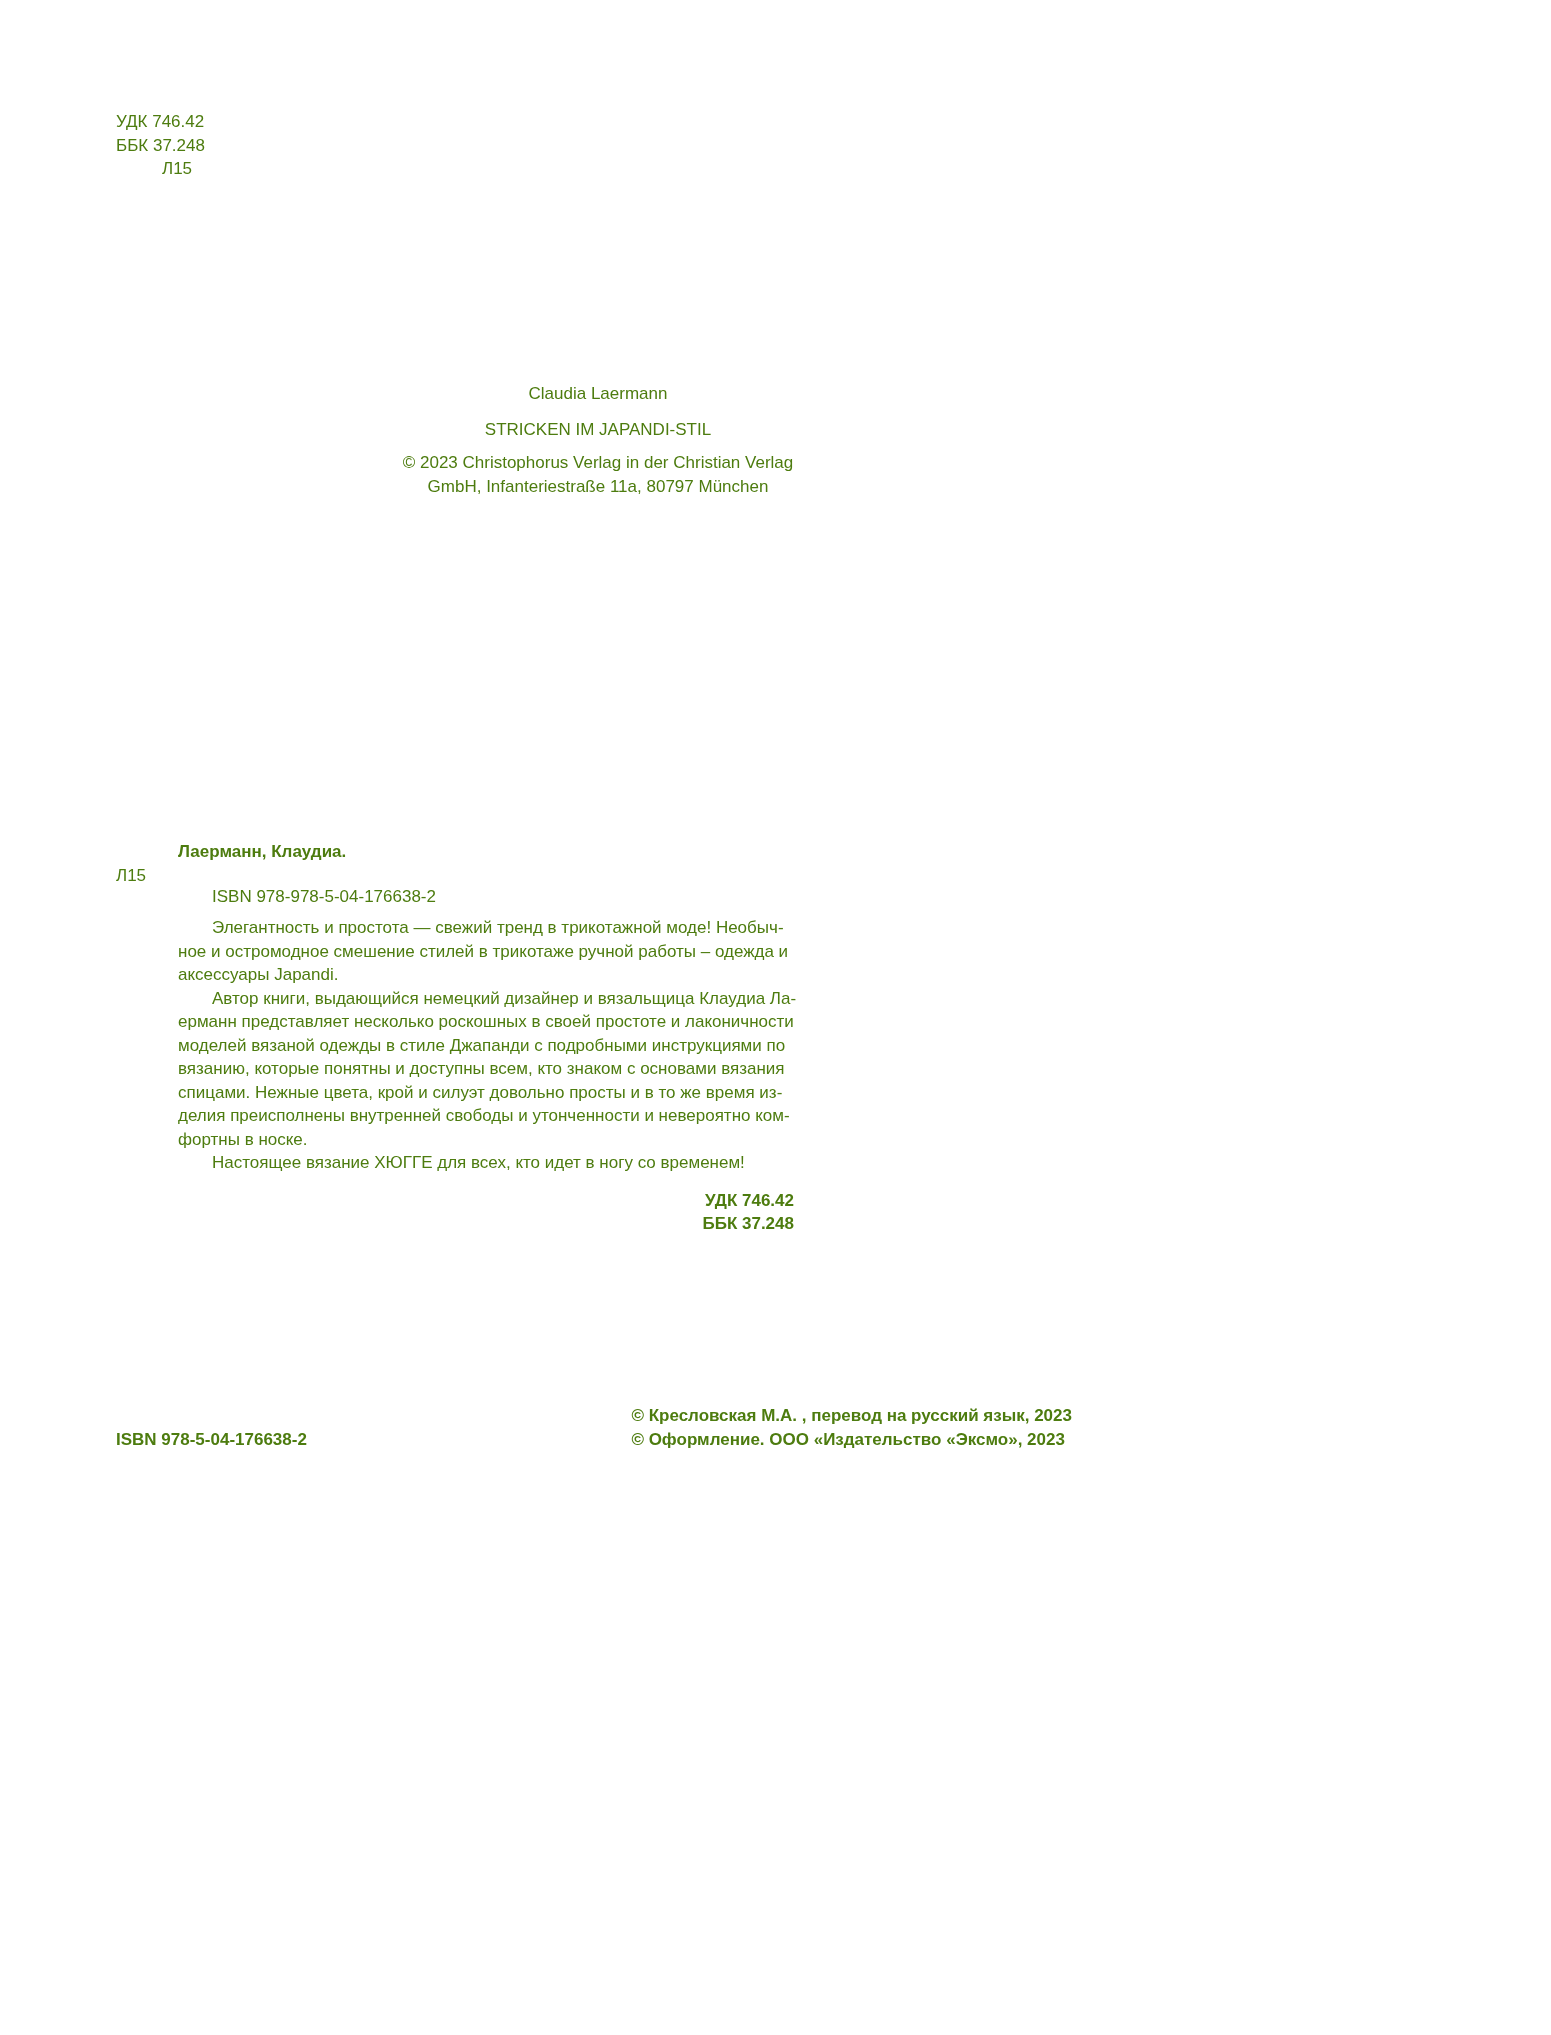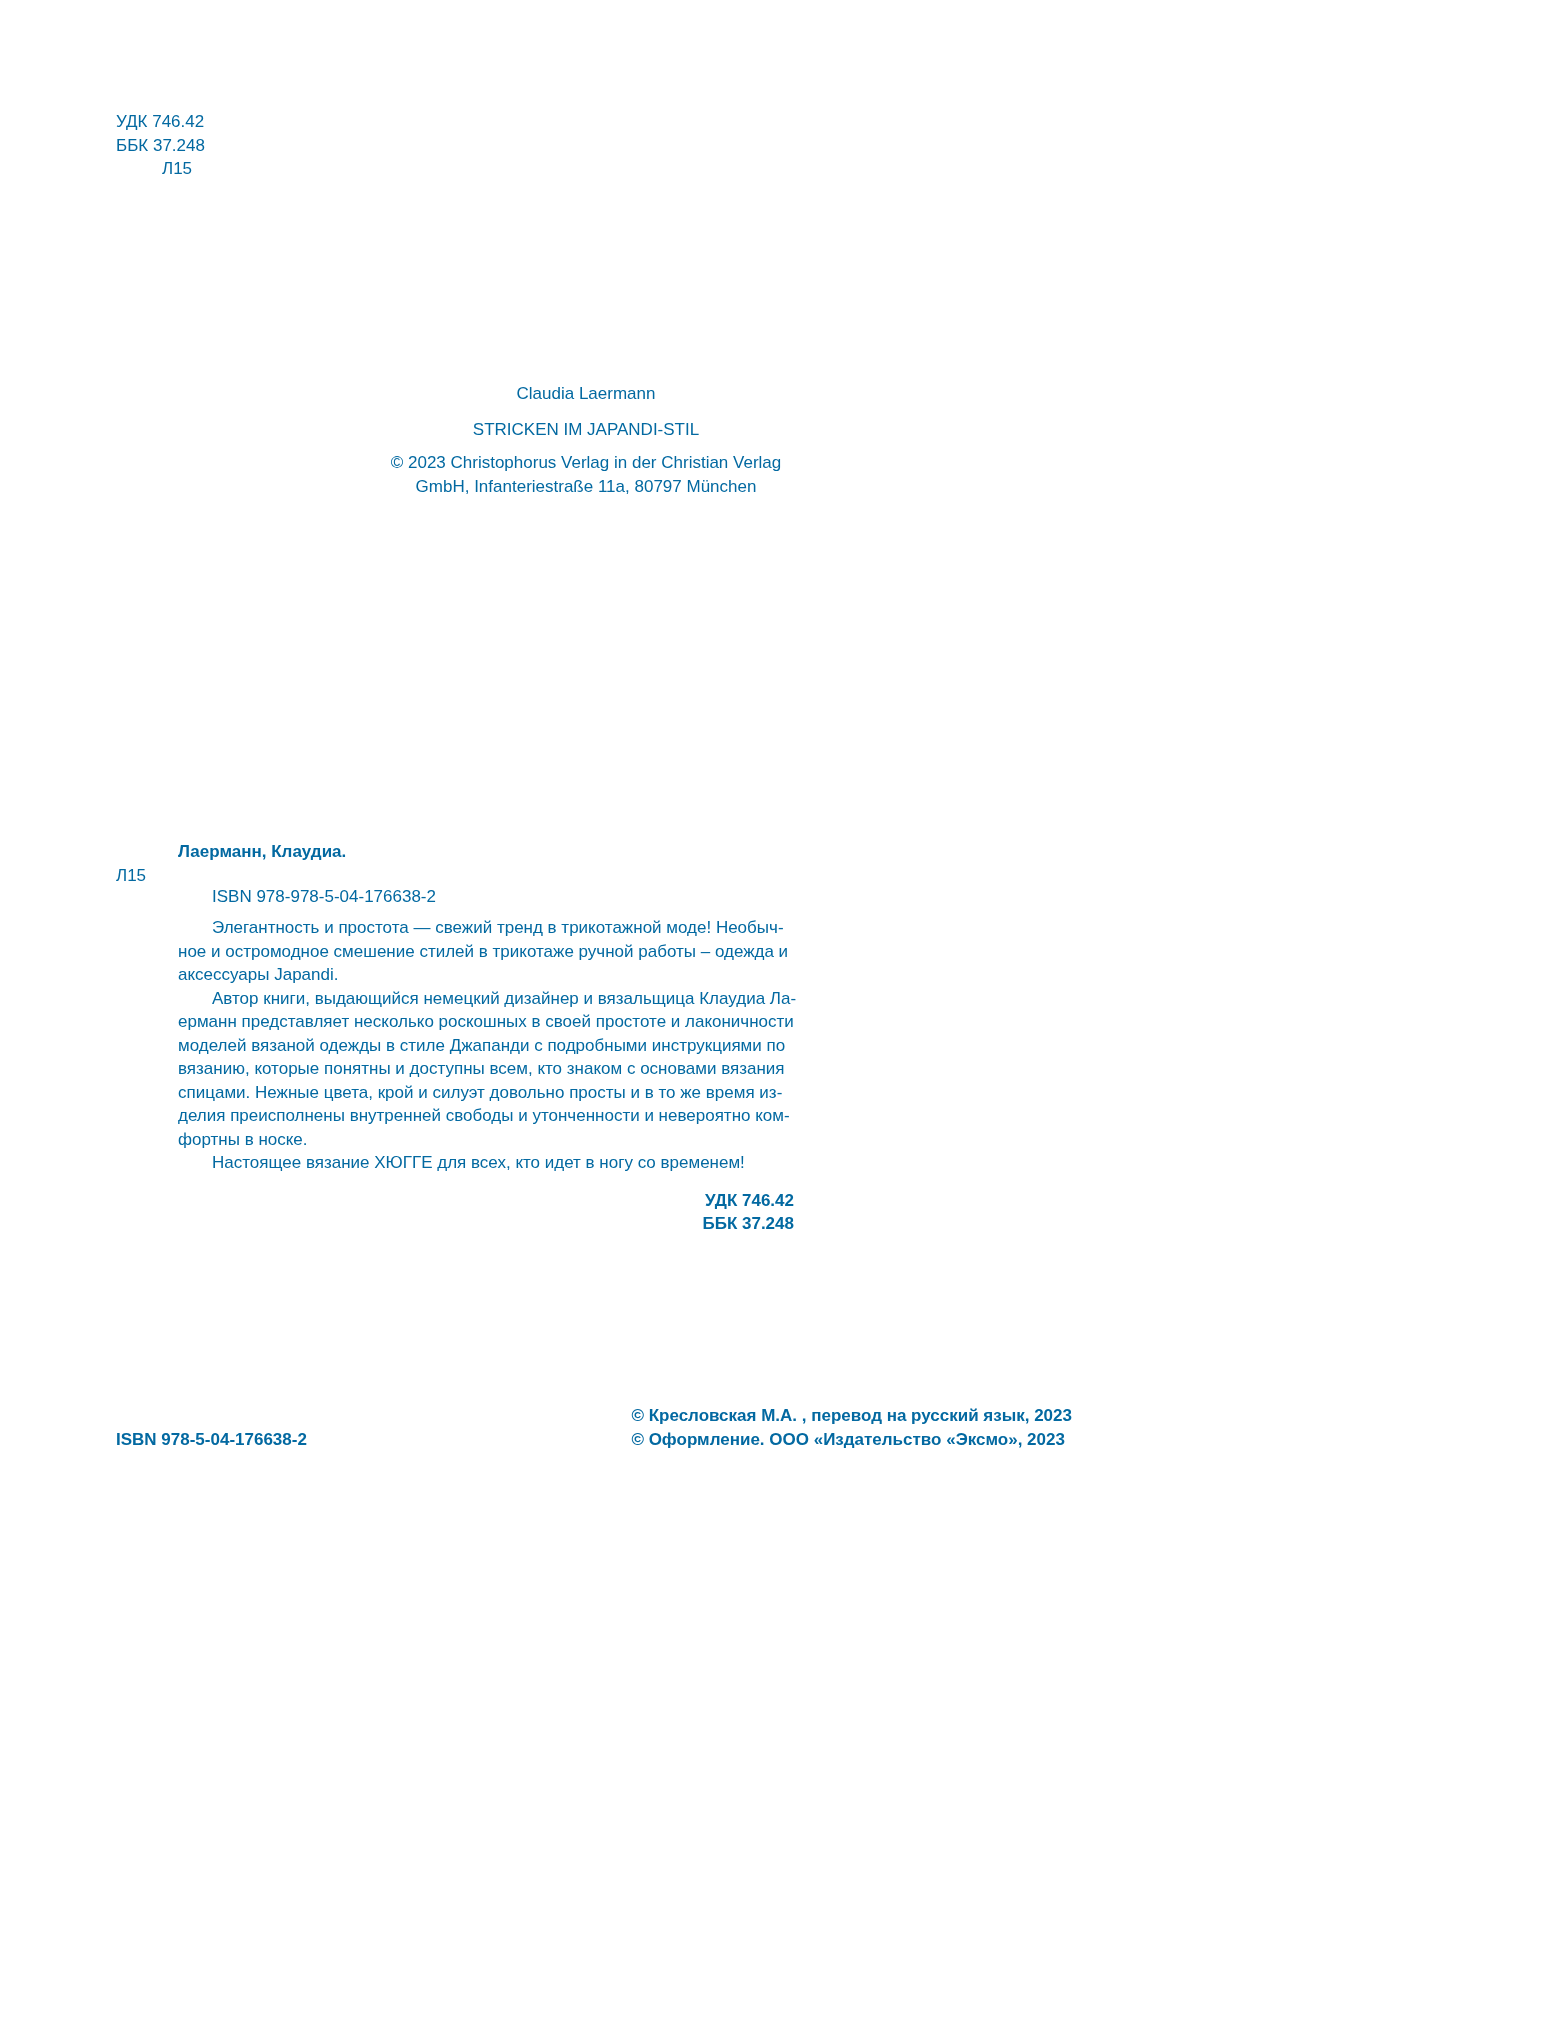--- a/index.html
+++ b/index.html
@@ -2,34 +2,34 @@
 <html><head>
 <meta charset="utf-8">
 <style>
   html, body { margin: 0; padding: 0; background: #ffffff; }
   .page {
     position: relative;
     width: 1551px;
     height: 2035px;
     background: #ffffff;
     font-family: "Liberation Sans", sans-serif;
-    color: #0369a1;
+    color: #4d7c0f;
     font-size: 17px;
     line-height: 23.5px;
   }
   .pre { white-space: pre-line; }
 
   
   .top-codes { position: absolute; left: 116px; top: 110px; }
   .top-codes .code-indent { padding-left: 46px; }
 
   
   .german-block {
     position: absolute;
-    left: 104px;
+    left: 116px;
     top: 382px;
     width: 964px;
     text-align: center;
   }
   .g-title { margin-top: 12px; }
   .g-copy { margin-top: 10px; }
 
   
   .margin-code { position: absolute; left: 116px; top: 864px; }
 

